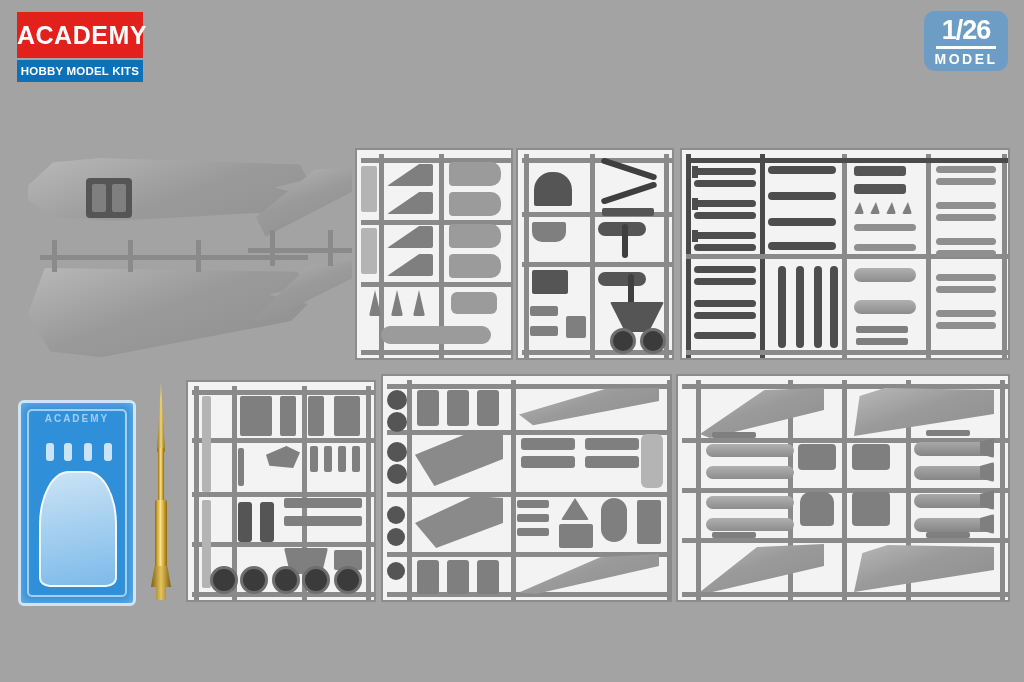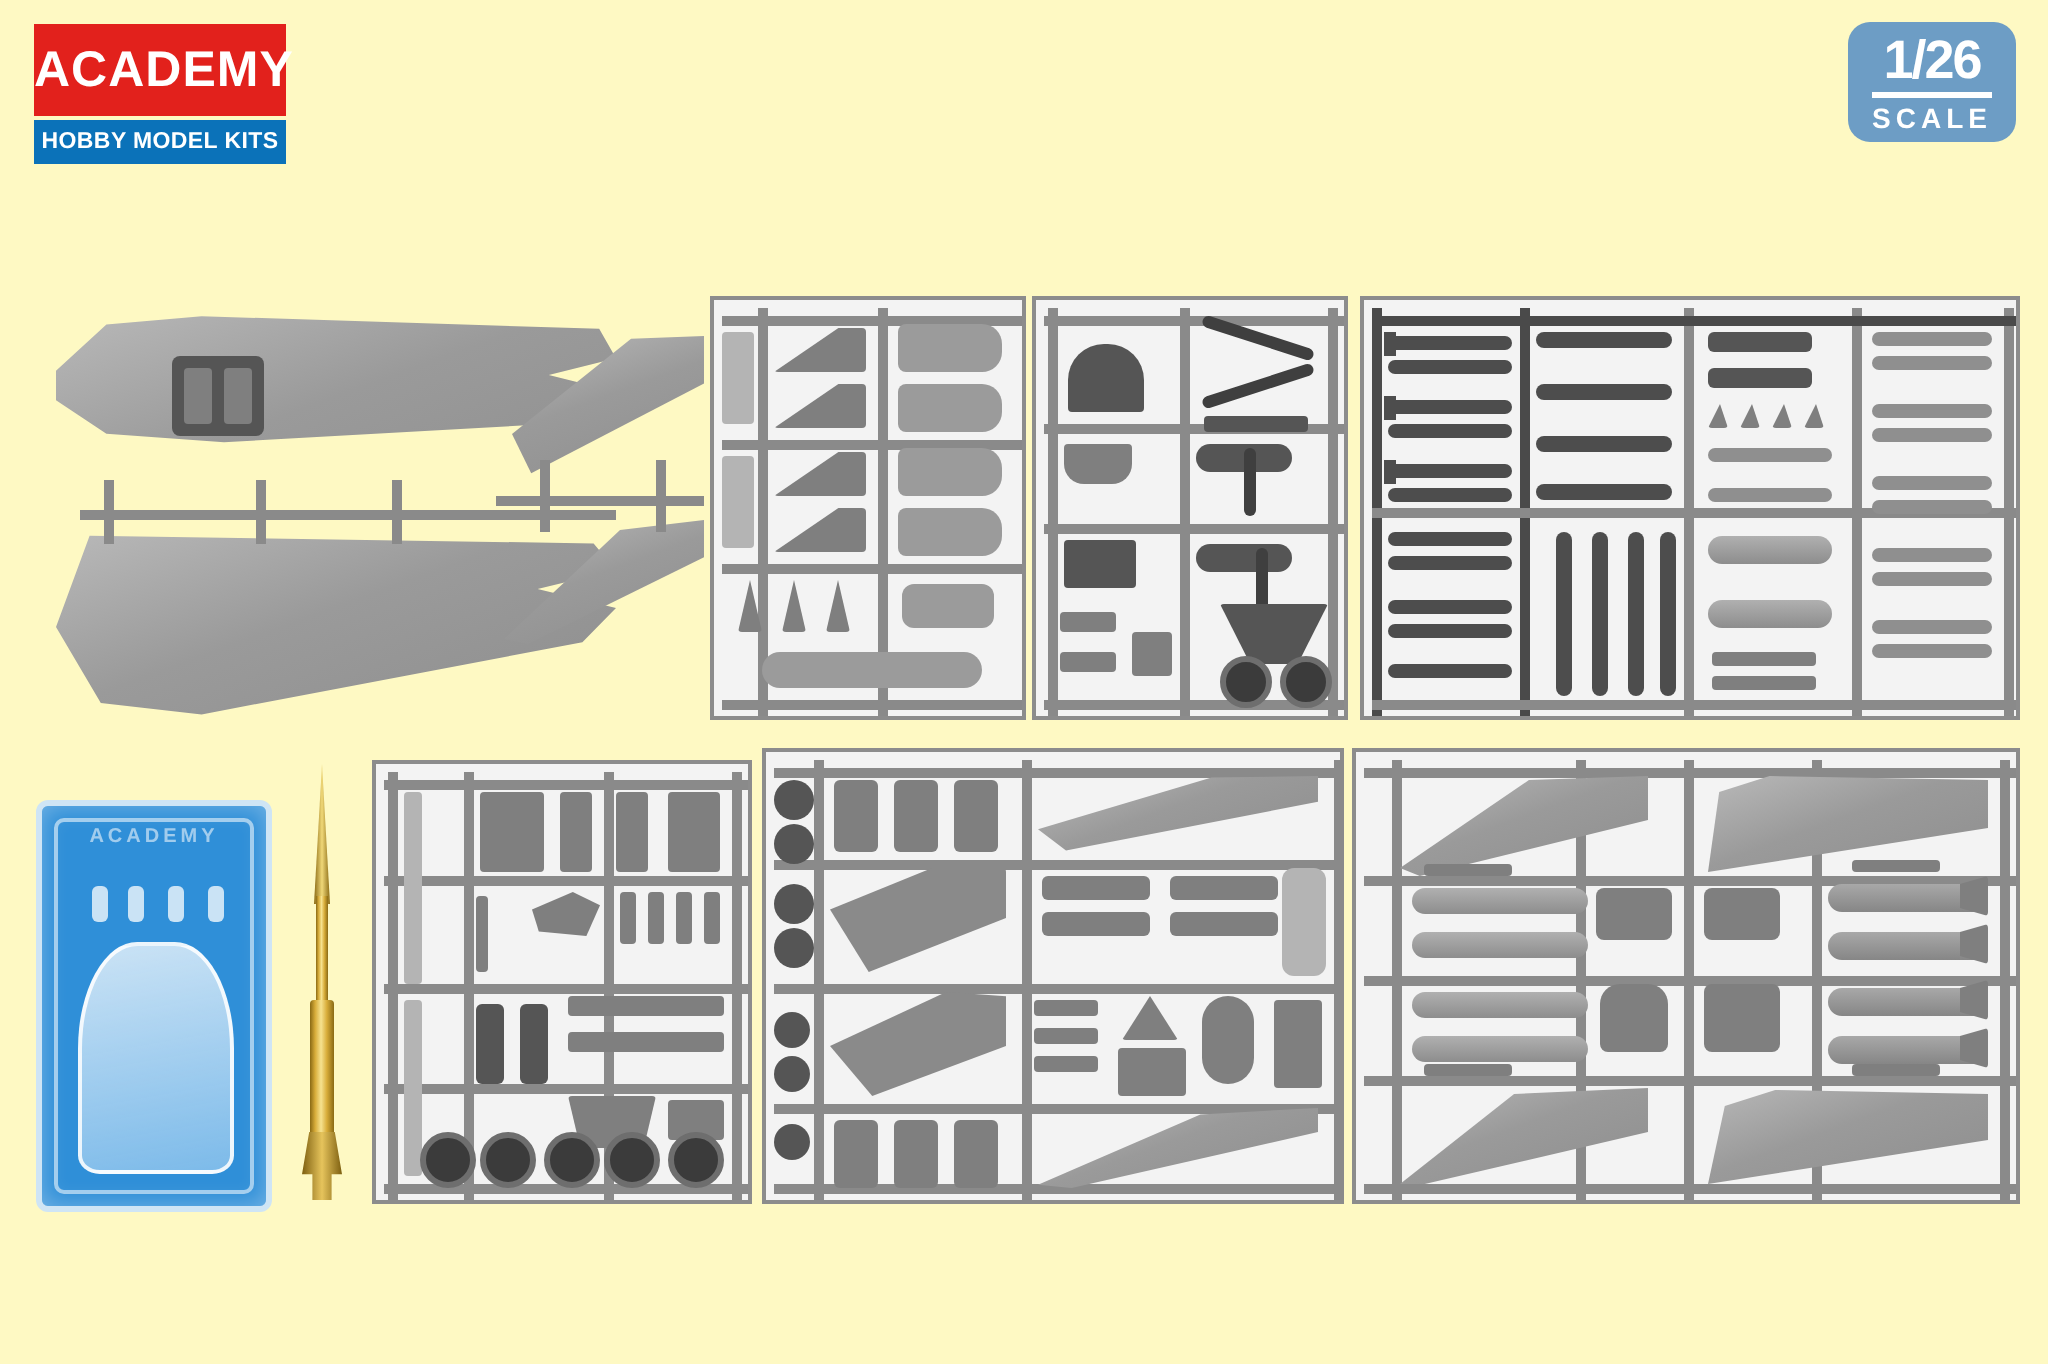--- a/index.html
+++ b/index.html
@@ -1,19 +1,19 @@
 <!DOCTYPE html>
 <html><head>
 <meta charset="utf-8">
 <title>Academy 1/48 Model Kit Sprue Layout</title>
 <style>
   html,body{margin:0;padding:0;background:#fff;}
   body{width:1024px;height:682px;position:relative;overflow:hidden;
        font-family:"Liberation Sans",sans-serif;background:#ffffff;}
-  .stage{position:absolute;inset:0;background:#fef9c3;}
+  .stage{position:absolute;inset:0;background:#a3a3a3;}
 
   
   .logo{position:absolute;left:17px;top:12px;width:126px;}
   .logo-main{background:#e2211c;color:#fff;font-weight:bold;font-size:25px;
     letter-spacing:.5px;text-align:center;line-height:46px;height:46px;
     font-family:"Liberation Sans",sans-serif;}
   .logo-sub{background:#0b72b9;color:#fff;font-weight:bold;font-size:11.5px;
     letter-spacing:.2px;text-align:center;line-height:22px;height:22px;margin-top:2px;}
 
   
@@ -83,21 +83,21 @@
 <div class="stage">
 
   <div class="logo">
     <div class="logo-main">ACADEMY</div>
     <div class="logo-sub">HOBBY MODEL KITS</div>
   </div>
 
   <div class="scale-badge">
     <div class="scale-num">1/26</div>
     <div class="scale-rule"></div>
-    <div class="scale-word">SCALE</div>
+    <div class="scale-word">MODEL</div>
   </div>
 
   <div class="sprue plain" style="left:18px;top:148px;width:330px;height:215px;">
 
     <div class="fuse fuse-top" style="left:10px;top:8px;width:280px;height:105px;"></div>
 
     <div class="part dark" style="left:68px;top:30px;width:46px;height:40px;border-radius:4px;"></div>
     <div class="part mid" style="left:74px;top:36px;width:14px;height:28px;"></div>
     <div class="part mid" style="left:94px;top:36px;width:14px;height:28px;"></div>
 

